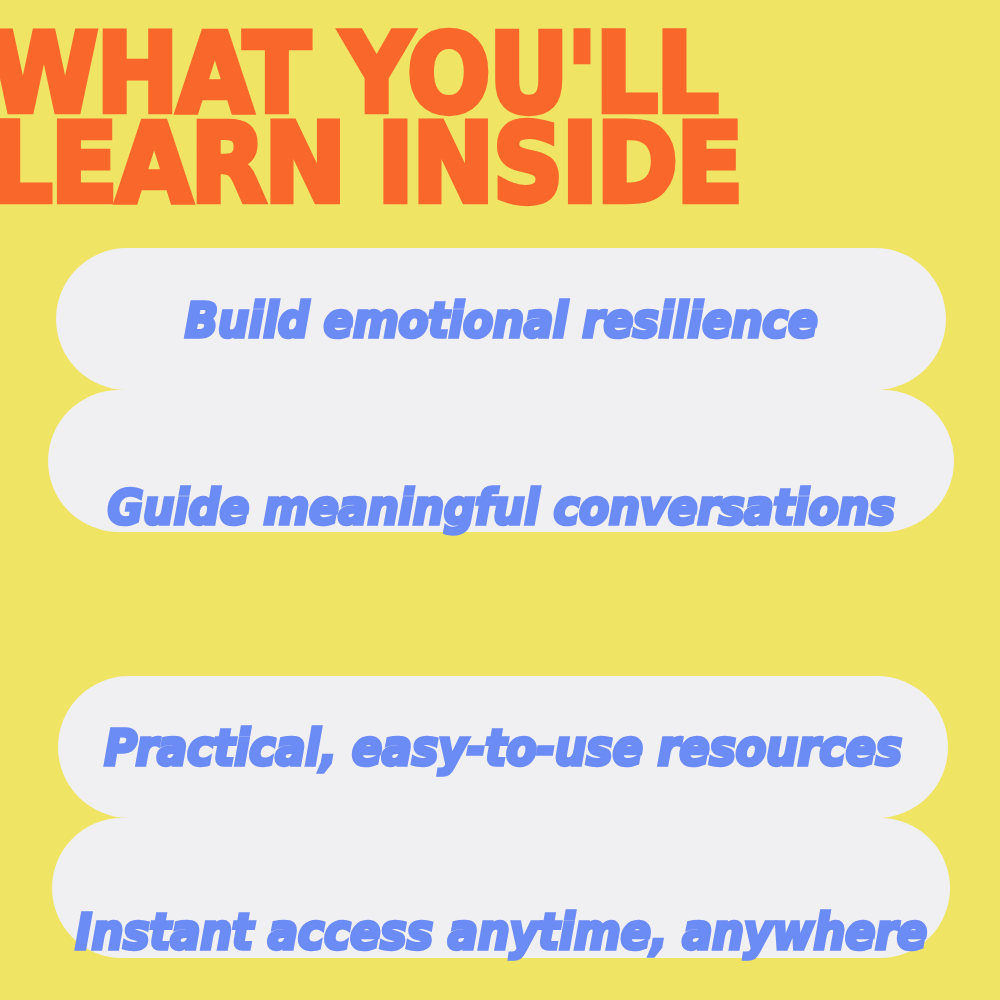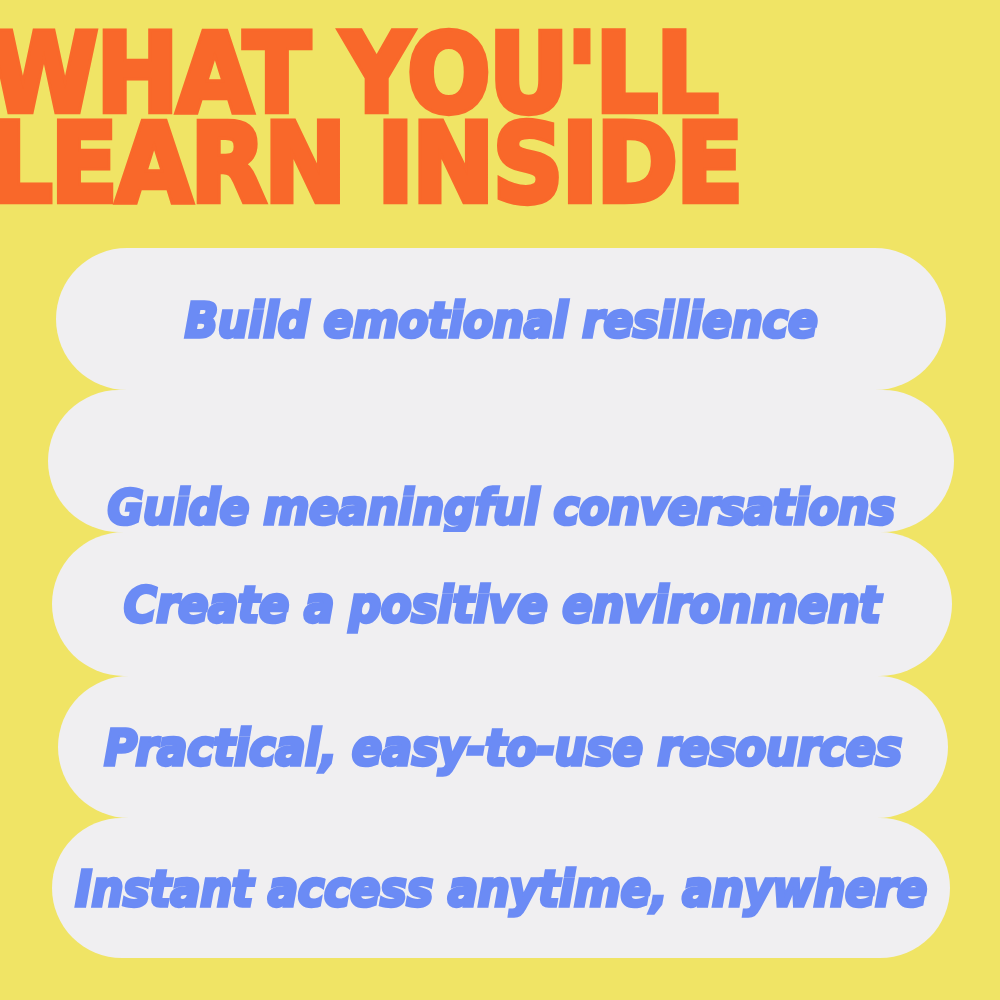--- a/index.html
+++ b/index.html
@@ -68,21 +68,21 @@
     display: flex;
     align-items: center;
     justify-content: center;
   }
 
   
   .card.c1 { left: 56px;  width: 890px; top: 0px;   height: 142px; border-radius: 71px; }
   .card.c2 { left: 48px;  width: 906px; top: 142px; height: 142px; border-radius: 71px; align-items: flex-end; }
   .card.c3 { left: 52px;  width: 900px; top: 284px; height: 144px; border-radius: 72px; }
   .card.c4 { left: 58px;  width: 890px; top: 428px; height: 142px; border-radius: 71px; }
-  .card.c5 { left: 52px;  width: 898px; top: 570px; height: 140px; border-radius: 70px; }
+  .card.c5 { left: 52px;  width: 898px; top: 570px; height: 140px; border-radius: 70px; align-items: flex-end; }
 
   .card-label {
     color: #6b8bf5;
     font-family: "DejaVu Sans", sans-serif;
     font-weight: 700;
     white-space: nowrap;
     letter-spacing: -0.5px;
     transform: scaleY(1.1);
     -webkit-text-stroke: 3.2px #6b8bf5;
     paint-order: stroke fill;
@@ -108,23 +108,20 @@
   <div id="card-stack">
 
     <div class="card c1">
       <span class="card-label">Build emotional resilience</span>
     </div>
 
     <div class="card c2">
       <span class="card-label">Guide meaningful conversations</span>
     </div>
 
-    <div class="card c3">
-      <span class="card-label">Create a positive environment</span>
-    </div>
 
     <div class="card c4">
       <span class="card-label">Practical, easy-to-use resources</span>
     </div>
 
     <div class="card c5">
       <span class="card-label">Instant access anytime, anywhere</span>
     </div>
 
   </div>

